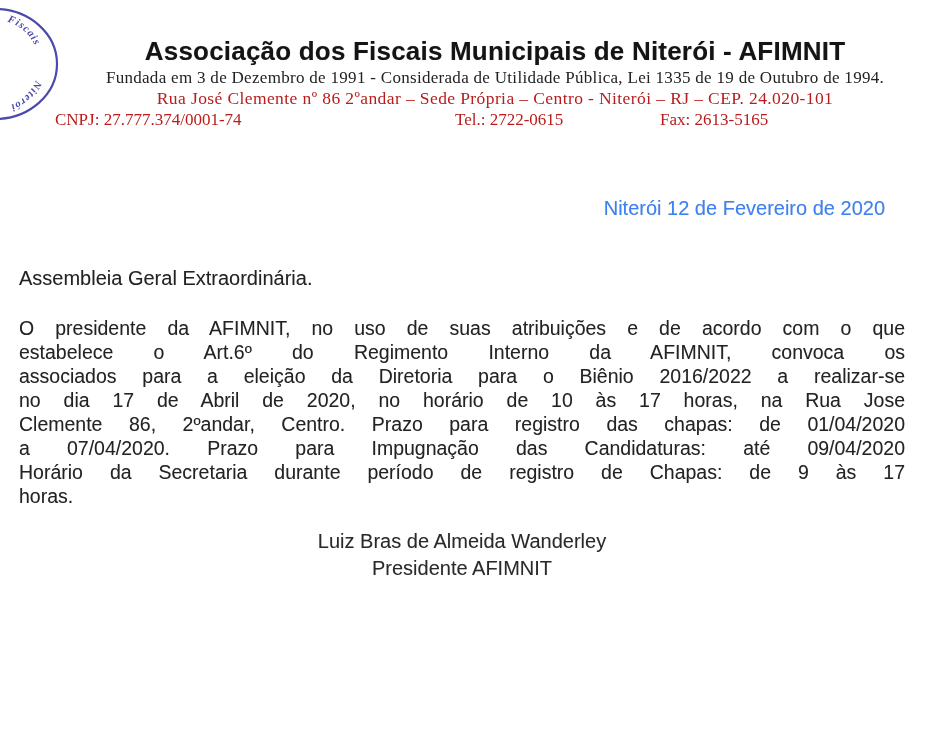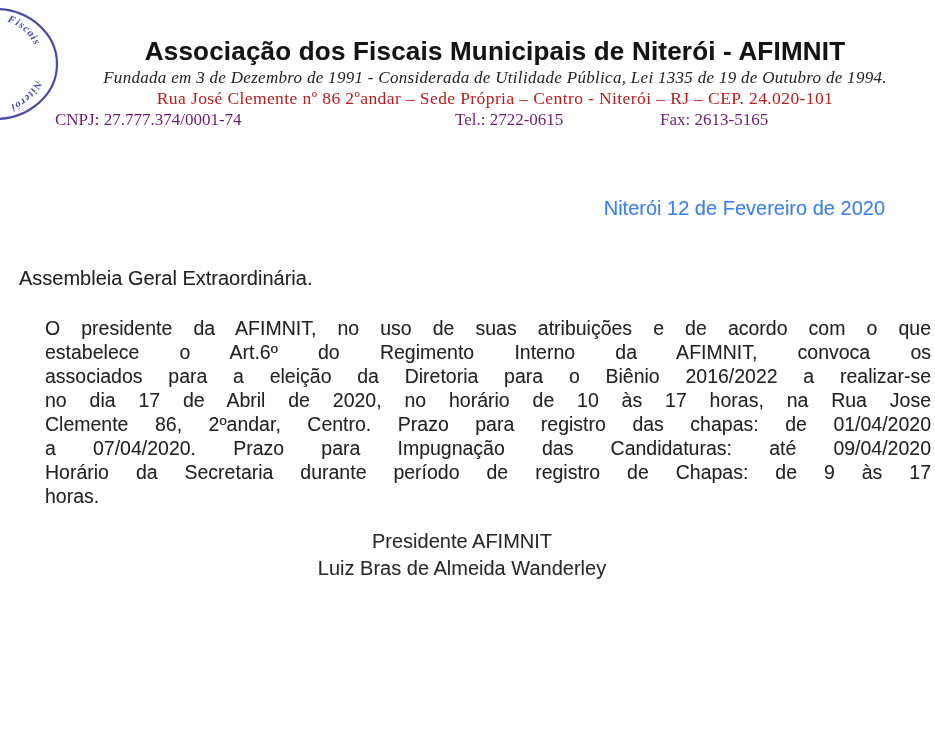--- a/index.html
+++ b/index.html
@@ -41,41 +41,40 @@
     font-size: 26px;
     font-weight: bold;
     color: #141414;
     letter-spacing: 0.2px;
     text-shadow: 0 0 1px rgba(0,0,0,0.25);
     white-space: nowrap;
   }
   .founding-line {
     margin-top: 1px;
     font-family: "Liberation Serif", serif;
-    font-style: italic;
     font-size: 17px;
     letter-spacing: 0.3px;
     color: #222222;
     white-space: nowrap;
   }
   .address-line {
     margin-top: 0px;
     font-family: "Liberation Serif", serif;
     font-size: 17.5px;
     letter-spacing: 0.4px;
     color: #b91c1c;
     white-space: nowrap;
   }
   .contact-row {
     position: relative;
     height: 20px;
     margin-top: 1px;
     font-family: "Liberation Serif", serif;
     font-size: 17px;
-    color: #701a75;
+    color: #b91c1c;
     text-align: left;
   }
   .contact-row .cnpj { position: absolute; left: 0px; }
   .contact-row .tel  { position: absolute; left: 400px; }
   .contact-row .fax  { position: absolute; left: 605px; }
   
   .date-line {
     position: absolute;
     top: 197px;
     right: 50px;
@@ -93,21 +92,20 @@
   }
   .body-paragraph {
     position: absolute;
     left: 19px;
     top: 316px;
     width: 886px;
     font-size: 19.5px;
     line-height: 24px;
     color: #232323;
     text-shadow: 0 0 0.8px rgba(0,0,0,0.2);
-    margin-left: 26px;
   }
   .body-line {
     text-align: justify;
     text-align-last: justify;
     white-space: normal;
   }
   .body-line:last-child { text-align-last: left; }
   .signature-block {
     position: absolute;
     left: 19px;
@@ -158,17 +156,17 @@
     <div class="body-line">estabelece o Art.6º do Regimento Interno da AFIMNIT, convoca os</div>
     <div class="body-line">associados para a eleição da Diretoria para o Biênio 2016/2022 a realizar-se</div>
     <div class="body-line">no dia 17 de Abril de 2020, no horário  de 10 às 17 horas, na Rua Jose</div>
     <div class="body-line">Clemente 86, 2ºandar, Centro. Prazo para registro das chapas: de 01/04/2020</div>
     <div class="body-line">a 07/04/2020. Prazo para Impugnação das Candidaturas: até 09/04/2020</div>
     <div class="body-line">Horário da Secretaria durante período de registro de Chapas: de 9 às 17</div>
     <div class="body-line">horas.</div>
   </div>
 
   <div class="signature-block">
+    <div>Luiz Bras de Almeida Wanderley</div>
     <div>Presidente AFIMNIT</div>
-    <div>Luiz Bras de Almeida Wanderley</div>
   </div>
 
 </div>
 
 </body></html>

